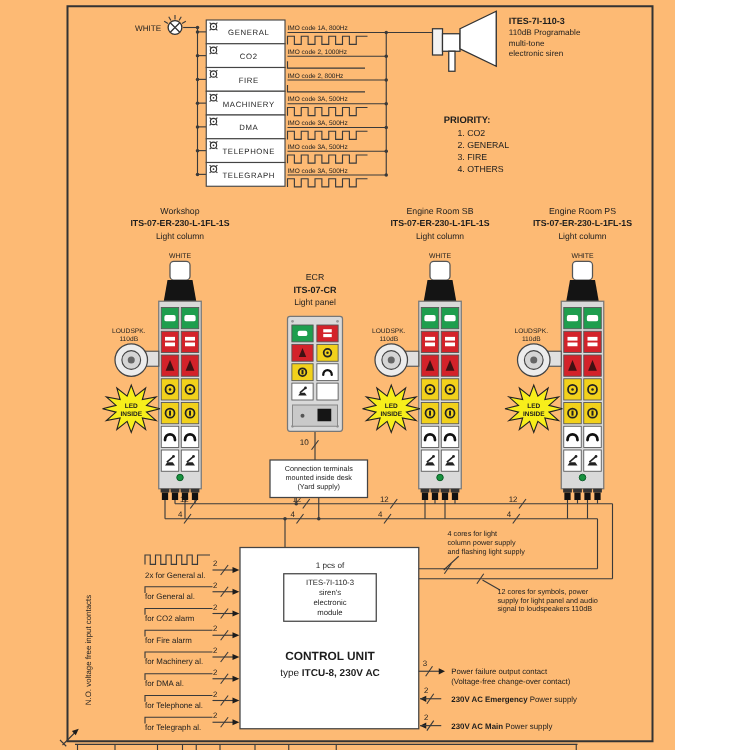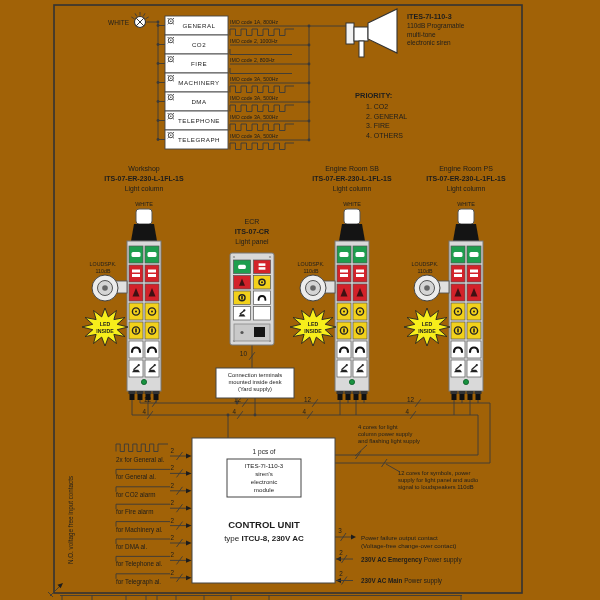--- a/index.html
+++ b/index.html
@@ -1,16 +1,16 @@
 <!DOCTYPE html>
 <html><head>
 <meta charset="utf-8">
 <style>
   html,body{margin:0;padding:0;background:#fff;}
-  #stage{position:relative;width:600px;height:600px;background:#a16207;overflow:hidden;}
+  #stage{position:relative;width:540px;height:600px;background:#fdba74;overflow:hidden;}
   svg{position:absolute;left:0;top:0;}
   text{font-family:"Liberation Sans", sans-serif;fill:#1d1d1d;}
   .b{font-weight:bold;}
   .ln{stroke:#3a3a3a;stroke-width:0.9;fill:none;}
   .box{stroke:#444;stroke-width:1;fill:#ffffff;}
 </style>
 </head>
 <body>
 
 <div id="stage">

